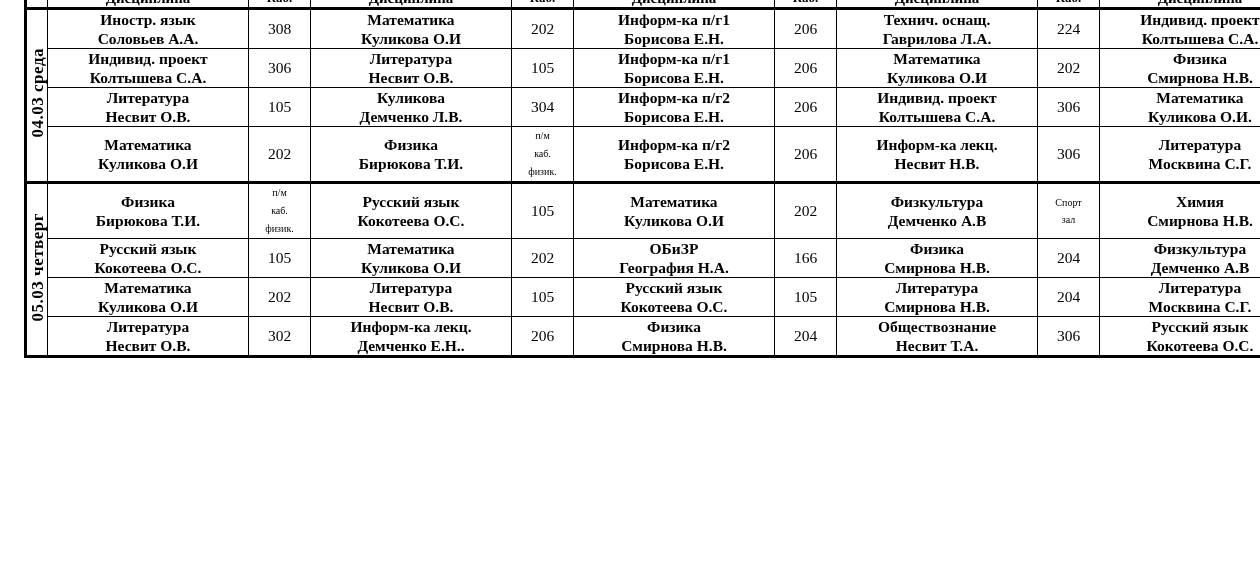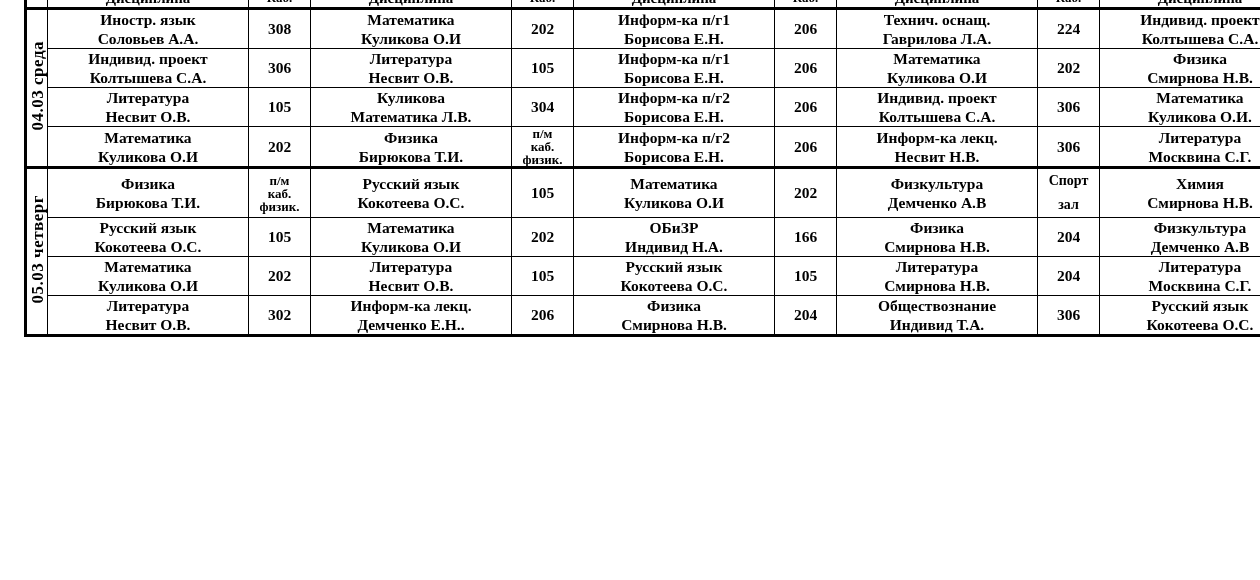--- a/index.html
+++ b/index.html
@@ -65,30 +65,30 @@
   .subj {
     font-weight: bold;
     font-size: 15.5px;
     line-height: 19px;
     padding: 4px 3px;
   }
   .subj .l1 { display: block; }
   .subj .l2 { display: block; }
 
   .room {
-    font-weight: bold;
+    font-weight: normal;
     font-size: 15.5px;
   }
   .room.small {
-    font-size: 13px;
-    line-height: 13px;
+    font-size: 10px;
+    line-height: 18px;
   }
   .room.two {
-    font-size: 14px;
-    line-height: 24px;
+    font-size: 10px;
+    line-height: 17px;
   }
 
   col.c-subj { width: 201px; }
   col.c-room { width: 62px; }
   col.c-day  { width: 22px; }
 </style>
 </head>
 <body>
 
 <div class="sheet">
@@ -172,21 +172,21 @@
           </td>
         </tr>
         <tr>
           <td class="subj">
             <span class="l1">Литература</span>
             <span class="l2">Несвит О.В.</span>
           </td>
           <td class="room">105</td>
           <td class="subj">
             <span class="l1">Куликова</span>
-            <span class="l2">Математика Л.В.</span>
+            <span class="l2">Демченко Л.В.</span>
           </td>
           <td class="room">304</td>
           <td class="subj">
             <span class="l1">Информ-ка п/г2</span>
             <span class="l2">Борисова Е.Н.</span>
           </td>
           <td class="room">206</td>
           <td class="subj">
             <span class="l1">Индивид. проект</span>
             <span class="l2">Колтышева С.А.</span>
@@ -256,21 +256,21 @@
             <span class="l2">Кокотеева О.С.</span>
           </td>
           <td class="room">105</td>
           <td class="subj">
             <span class="l1">Математика</span>
             <span class="l2">Куликова О.И</span>
           </td>
           <td class="room">202</td>
           <td class="subj">
             <span class="l1">ОБиЗР</span>
-            <span class="l2">Индивид Н.А.</span>
+            <span class="l2">География Н.А.</span>
           </td>
           <td class="room">166</td>
           <td class="subj">
             <span class="l1">Физика</span>
             <span class="l2">Смирнова Н.В.</span>
           </td>
           <td class="room">204</td>
           <td class="subj">
             <span class="l1">Физкультура</span>
             <span class="l2">Демченко А.В</span>
@@ -313,21 +313,21 @@
             <span class="l2">Демченко Е.Н..</span>
           </td>
           <td class="room thick-bottom">206</td>
           <td class="subj thick-bottom">
             <span class="l1">Физика</span>
             <span class="l2">Смирнова Н.В.</span>
           </td>
           <td class="room thick-bottom">204</td>
           <td class="subj thick-bottom">
             <span class="l1">Обществознание</span>
-            <span class="l2">Индивид Т.А.</span>
+            <span class="l2">Несвит Т.А.</span>
           </td>
           <td class="room thick-bottom">306</td>
           <td class="subj thick-bottom">
             <span class="l1">Русский язык</span>
             <span class="l2">Кокотеева О.С.</span>
           </td>
         </tr>
       </tbody>
   </table>
 </div>

